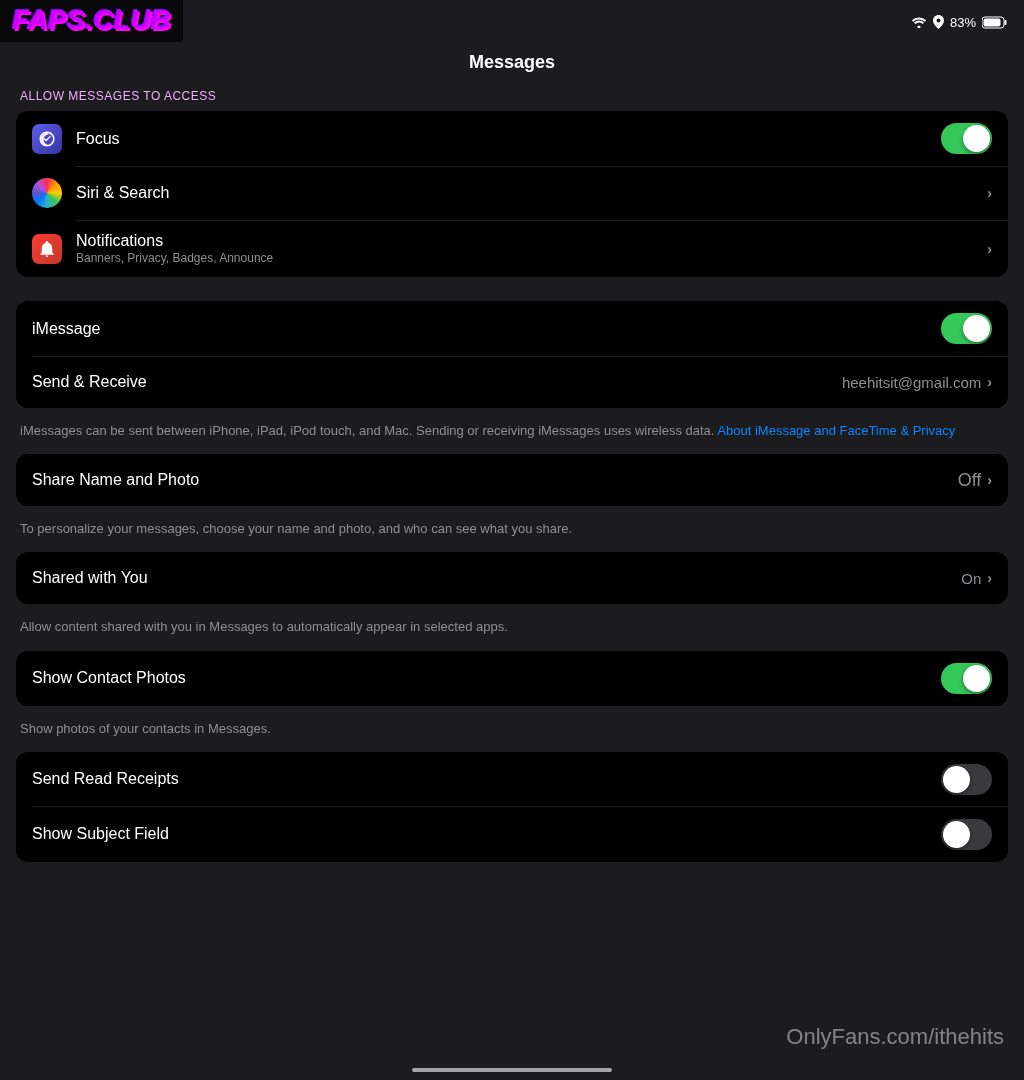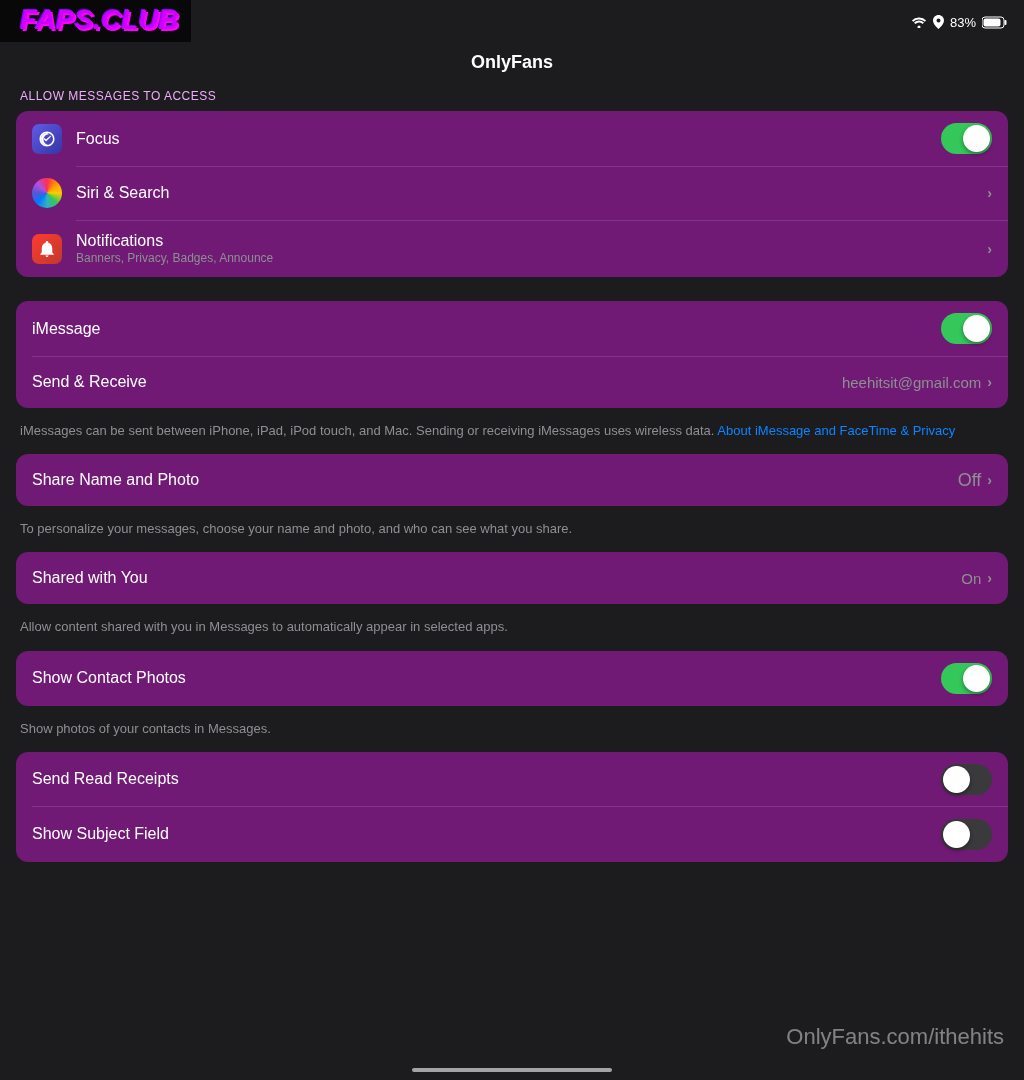--- a/index.html
+++ b/index.html
@@ -17,21 +17,21 @@
       overflow: hidden;
       position: relative;
     }
 
     
     .watermark-top {
       position: absolute;
       top: 0;
       left: 0;
       background: rgba(0,0,0,0.7);
-      padding: 4px 12px 6px 20px;
+      padding: 4px 12px 6px 12px;
       z-index: 100;
     }
 
     .watermark-top-text {
       font-size: 28px;
       font-weight: 900;
       color: #cc00ff;
       text-shadow: 2px 2px 0 #ff00ff, -1px -1px 0 #8800ff;
       font-style: italic;
     }
@@ -89,21 +89,21 @@
     .section-label {
       font-size: 12px;
       color: #f0abfc;
       text-transform: uppercase;
       letter-spacing: 0.5px;
       margin-bottom: 8px;
       margin-left: 4px;
     }
 
     .settings-group {
-      background-color: #701a75;
+      background-color: #000000;
       border-radius: 12px;
       overflow: hidden;
       margin-bottom: 8px;
     }
 
     .settings-row {
       display: flex;
       align-items: center;
       padding: 12px 16px;
       min-height: 52px;
@@ -266,21 +266,21 @@
     <span class="battery-text">83%</span>
 
     <svg width="26" height="13" viewBox="0 0 26 13" fill="white">
       <rect x="0" y="1" width="22" height="11" rx="3" ry="3" stroke="white" stroke-width="1" fill="none"></rect>
       <rect x="22.5" y="4" width="2" height="5" rx="1" fill="white"></rect>
       <rect x="1.5" y="2.5" width="17" height="8" rx="2" fill="white"></rect>
     </svg>
   </div>
 </div>
 
-<div class="page-title-bar">OnlyFans</div>
+<div class="page-title-bar">Messages</div>
 
 <div class="content">
 
   <div class="section-label">ALLOW MESSAGES TO ACCESS</div>
 
   <div class="settings-group">
 
     <div class="settings-row">
       <div class="row-icon icon-focus">
         <svg width="18" height="18" viewBox="0 0 18 18" fill="white">

